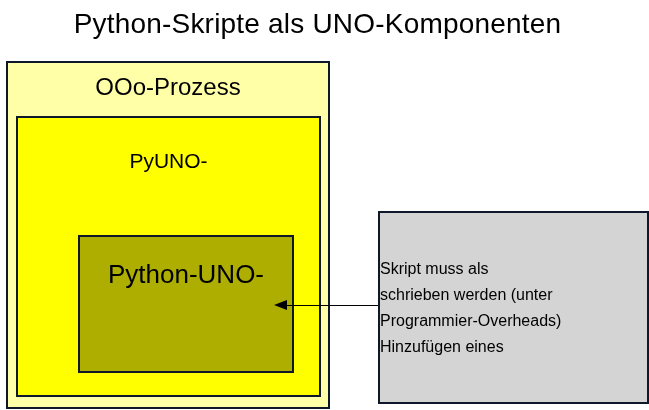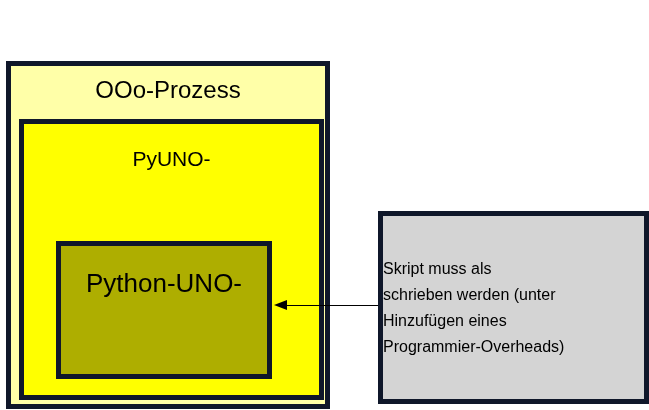--- a/index.html
+++ b/index.html
@@ -21,21 +21,21 @@
     width: 635px;
     text-align: center;
     font-size: 28px;
     line-height: 36px;
     font-weight: 500;
     letter-spacing: 0.2px;
   }
 
   .box {
     position: absolute;
-    border: 5px solid #0f172a;
+    border: 2px solid #0f172a;
   }
 
   .outer-box {
     left: 6px;
     top: 61px;
     width: 324px;
     height: 348px;
   }
 
   .outer-box-label {
@@ -52,24 +52,25 @@
     width: 305px;
     height: 281px;
   }
 
   .runtime-box-label {
     width: 100%;
     text-align: center;
     padding-top: 18px;
     font-size: 21px;
     line-height: 34px;
+    margin-top: 8px;
   }
 
   .component-box {
-    left: 32px;
+    left: 60px;
     top: 117px;
     width: 216px;
     height: 138px;
   }
 
   .component-box-label {
     width: 100%;
     text-align: center;
     padding-top: 14px;
     font-size: 26px;
@@ -108,20 +109,21 @@
     border-top: 5px solid transparent;
     border-bottom: 5px solid transparent;
     border-right: 13px solid #000000;
   }
 </style>
 </head>
 <body>
 
 <div class="page">
 
+  <div class="title">Python-Skripte als UNO-Komponenten</div>
 
   <div class="box outer-box" style="background-color: rgb(255, 255, 168);">
 
     <div class="outer-box-label">OOo-Prozess</div>
 
     <div class="box runtime-box" style="background-color: rgb(255, 255, 0);">
 
       <div class="runtime-box-label">
         <div>PyUNO-</div>
       </div>
@@ -131,20 +133,20 @@
           <div>Python-UNO-</div>
         </div>
       </div>
 
     </div>
   </div>
 
   <div class="box note-box" style="background-color: rgb(212, 212, 212);">
     <div>Skript muss als</div>
     <div>schrieben werden (unter</div>
+    <div>Programmier-Overheads)</div>
     <div>Hinzufügen eines</div>
-    <div>Programmier-Overheads)</div>
   </div>
 
   <div class="connector-line"></div>
   <div class="connector-arrowhead"></div>
 
 </div>
 
 </body></html>

